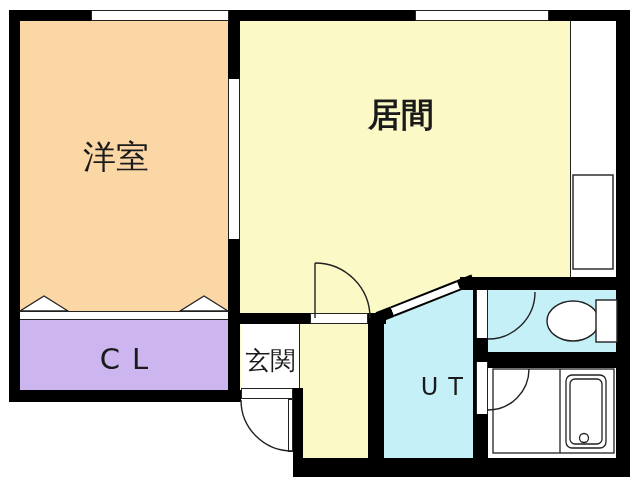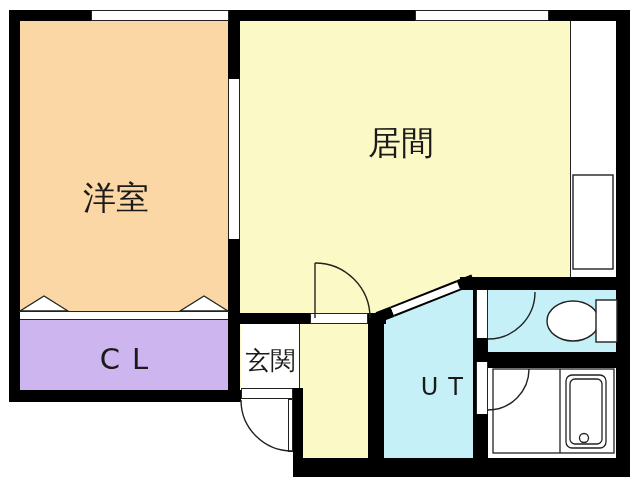--- a/index.html
+++ b/index.html
@@ -50,22 +50,22 @@
   .g-win2{left:415px;top:10px;width:134px;height:11px;border:1px solid #222;}
   .g-toiletdoor{left:476px;top:290px;width:12px;height:48px;border-left:1px solid #222;border-right:1px solid #222;}
   .g-bathdoor{left:476px;top:362px;width:12px;height:52px;border-left:1px solid #222;border-right:1px solid #222;}
   .g-genkanpanel{left:241px;top:388px;width:52px;height:11px;border:1px solid #222;}
   .g-genkanleaf{left:288px;top:399px;width:5px;height:53px;border:1px solid #222;}
   
   .diagdoor{left:374px;top:293px;width:103px;height:11px;display:flex;transform:rotate(-21.6deg);z-index:3;}
   .diagdoor .cap{width:16px;height:11px;background:#000;}
   .diagdoor .leafmid{flex:1;background:#fff;border-top:2px solid #000;border-bottom:2px solid #000;}
   
-  .lbl-yoshitsu{left:83px;top:138px;font-size:33px;margin-top:41px;}
-  .lbl-ima{left:368px;top:124px;font-size:33px;}
+  .lbl-yoshitsu{left:83px;top:138px;font-size:33px;}
+  .lbl-ima{left:368px;top:96px;font-size:33px;font-weight:bold;}
   .lbl-cl{left:20px;top:343px;width:208px;text-align:center;font-size:29px;letter-spacing:12px;text-indent:12px;}
   .lbl-genkan{left:241px;top:347px;width:59px;text-align:center;font-size:25px;}
   .lbl-ut{left:384px;top:374px;width:89px;text-align:right;font-size:24px;letter-spacing:10px;text-indent:10px;}
 </style>
 </head>
 <body>
 
 <div id="plan">
 
   <div class="abs room room-ima" style="background-color: rgb(251, 249, 197);"></div>

